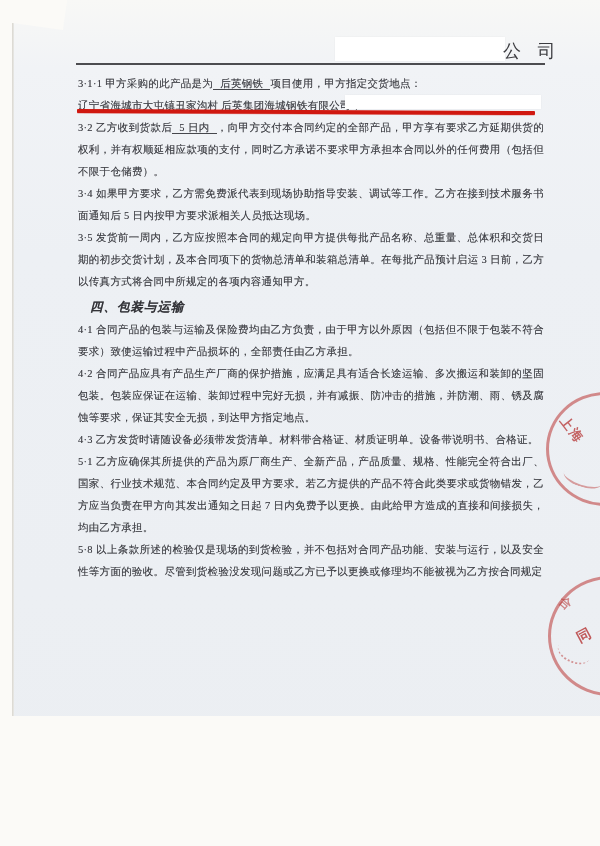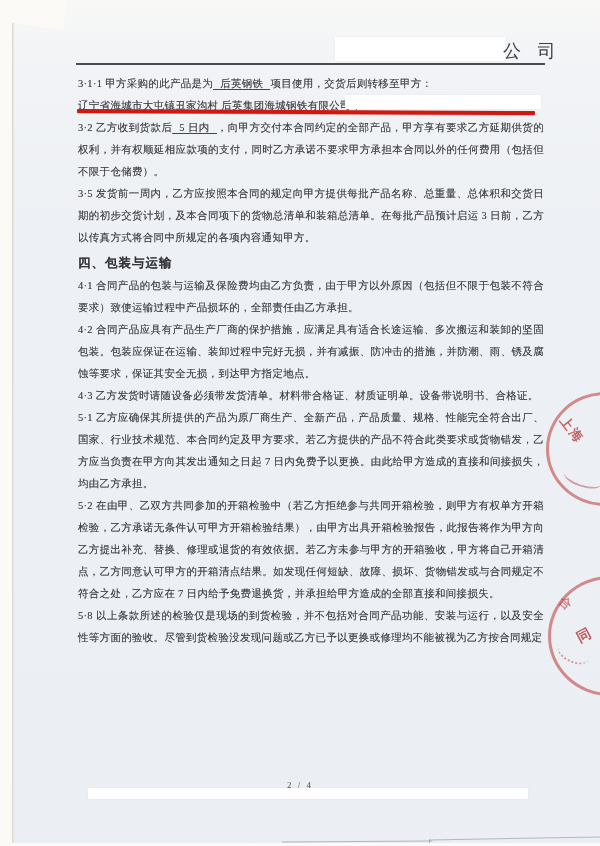--- a/index.html
+++ b/index.html
@@ -1,39 +1,39 @@
 <!DOCTYPE html>
 <html><head>
 <meta charset="utf-8">
 <style>
   html,body{margin:0;padding:0;}
   body{width:600px;height:846px;overflow:hidden;background:#fbfaf7;
        font-family:"Liberation Serif","DejaVu Serif",serif;}
-  #canvas{position:relative;width:600px;height:843px;overflow:hidden;background:#fbfaf7;}
+  #canvas{position:relative;width:600px;height:716px;overflow:hidden;background:#fbfaf7;}
   
   .page{position:absolute;left:13px;top:0;width:587px;height:846px;
         background:linear-gradient(180deg,#f8f8f6 0%,#f1f3f6 8%,#edf0f4 30%,#ecEFf3 70%,#ebeef2 100%);
         background-color:#edf0f4;}
   .page-edge{position:absolute;left:12px;top:0;width:2px;height:846px;
         background:linear-gradient(90deg,#d9d6cf,#e9e9e6);}
   .corner-cut{position:absolute;left:6px;top:-14px;width:60px;height:40px;background:#fbfaf7;
         transform:rotate(8deg);}
   
   .redact{position:absolute;background:#ffffff;box-shadow:0 0 2px rgba(0,0,0,0.05);}
   #hdr-redact{left:335px;top:37px;width:170px;height:24px;}
   #hdr-suffix{position:absolute;left:503px;top:39px;font-size:18px;color:#3c3c40;
         letter-spacing:6px;white-space:nowrap;}
   #top-rule{position:absolute;left:76px;top:63px;width:469px;height:2px;background:#4c4c50;}
   
   #content{position:absolute;left:78px;top:73px;width:466px;color:#404147;
         font-size:10.5px;line-height:22px;text-align:justify;letter-spacing:0.3px;
         text-shadow:0 0 0.6px rgba(64,65,71,0.55);}
   .para{margin:0 0 0 0;}
-  .heading{font-weight:bold;font-size:12.5px;color:#333338;margin:2px 0 0 0;line-height:24px;
-        letter-spacing:1px;text-align:left;}
+  .heading{font-weight:bold;font-size:12.5px;color:#333338;margin:2px 0 0 12px;line-height:24px;
+        letter-spacing:1px;text-align:left;font-style:italic;}
   .u{border-bottom:1px solid #46474c;}
   .pad{padding:0 7px;}
   
   #addr-redact{left:345px;top:95px;width:196px;height:14px;}
   #red-line{position:absolute;left:77px;top:110px;width:458px;height:4px;background:#d01810;
         border-radius:1px;transform:rotate(0.25deg);box-shadow:0 0.5px 0 rgba(208,24,16,0.4);}
   
   #foot-redact{left:88px;top:788px;width:440px;height:11px;}
   #page-num{position:absolute;left:0;top:780px;width:600px;text-align:center;
         font-size:9px;color:#4a4b50;letter-spacing:2px;
@@ -67,30 +67,30 @@
 <div id="canvas">
   <div class="page"></div>
   <div class="page-edge"></div>
   <div class="corner-cut"></div>
 
   <div id="hdr-redact" class="redact"></div>
   <div id="hdr-suffix">公 司</div>
   <div id="top-rule"></div>
 
   <div id="content">
-    <p class="para"><span>3·1·1 甲方采购的此产品是为</span><span class="u pad">后英钢铁</span><span>项目使用，交货后则转移至甲方：</span></p>
+    <p class="para"><span>3·1·1 甲方采购的此产品是为</span><span class="u pad">后英钢铁</span><span>项目使用，甲方指定交货地点：</span></p>
     <p class="para"><span class="u">辽宁省海城市大屯镇丑家沟村 后英集团海城钢铁有限公司，</span></p>
     <p class="para"><span>3·2 乙方收到货款后</span><span class="u pad">5  日内</span><span>，向甲方交付本合同约定的全部产品，甲方享有要求乙方延期供货的权利，并有权顺延相应款项的支付，同时乙方承诺不要求甲方承担本合同以外的任何费用（包括但不限于仓储费）。</span></p>
+    <p class="para">3·4 如果甲方要求，乙方需免费派代表到现场协助指导安装、调试等工作。乙方在接到技术服务书面通知后 5 日内按甲方要求派相关人员抵达现场。</p>
     <p class="para">3·5 发货前一周内，乙方应按照本合同的规定向甲方提供每批产品名称、总重量、总体积和交货日期的初步交货计划，及本合同项下的货物总清单和装箱总清单。在每批产品预计启运 3 日前，乙方以传真方式将合同中所规定的各项内容通知甲方。</p>
     <p class="heading">四、包装与运输</p>
     <p class="para">4·1 合同产品的包装与运输及保险费均由乙方负责，由于甲方以外原因（包括但不限于包装不符合要求）致使运输过程中产品损坏的，全部责任由乙方承担。</p>
     <p class="para">4·2 合同产品应具有产品生产厂商的保护措施，应满足具有适合长途运输、多次搬运和装卸的坚固包装。包装应保证在运输、装卸过程中完好无损，并有减振、防冲击的措施，并防潮、雨、锈及腐蚀等要求，保证其安全无损，到达甲方指定地点。</p>
     <p class="para">4·3 乙方发货时请随设备必须带发货清单。材料带合格证、材质证明单。设备带说明书、合格证。</p>
     <p class="para">5·1 乙方应确保其所提供的产品为原厂商生产、全新产品，产品质量、规格、性能完全符合出厂、国家、行业技术规范、本合同约定及甲方要求。若乙方提供的产品不符合此类要求或货物错发，乙方应当负责在甲方向其发出通知之日起 7 日内免费予以更换。由此给甲方造成的直接和间接损失，均由乙方承担。</p>
-    <p class="para">5·2 在由甲、乙双方共同参加的开箱检验中（若乙方拒绝参与共同开箱检验，则甲方有权单方开箱检验，乙方承诺无条件认可甲方开箱检验结果），由甲方出具开箱检验报告，此报告将作为甲方向乙方提出补充、替换、修理或退货的有效依据。若乙方未参与甲方的开箱验收，甲方将自己开箱清点，乙方同意认可甲方的开箱清点结果。如发现任何短缺、故障、损坏、货物错发或与合同规定不符合之处，乙方应在 7 日内给予免费退换货，并承担给甲方造成的全部直接和间接损失。</p>
     <p class="para">5·8 以上条款所述的检验仅是现场的到货检验，并不包括对合同产品功能、安装与运行，以及安全性等方面的验收。尽管到货检验没发现问题或乙方已予以更换或修理均不能被视为乙方按合同规定</p>
   </div>
 
   <div id="addr-redact" class="redact"></div>
   <div id="red-line"></div>
 
   <div id="seal-top" class="seal">
     <span class="seal-txt">上海</span>
     <span class="seal-arc"></span>
   </div>

